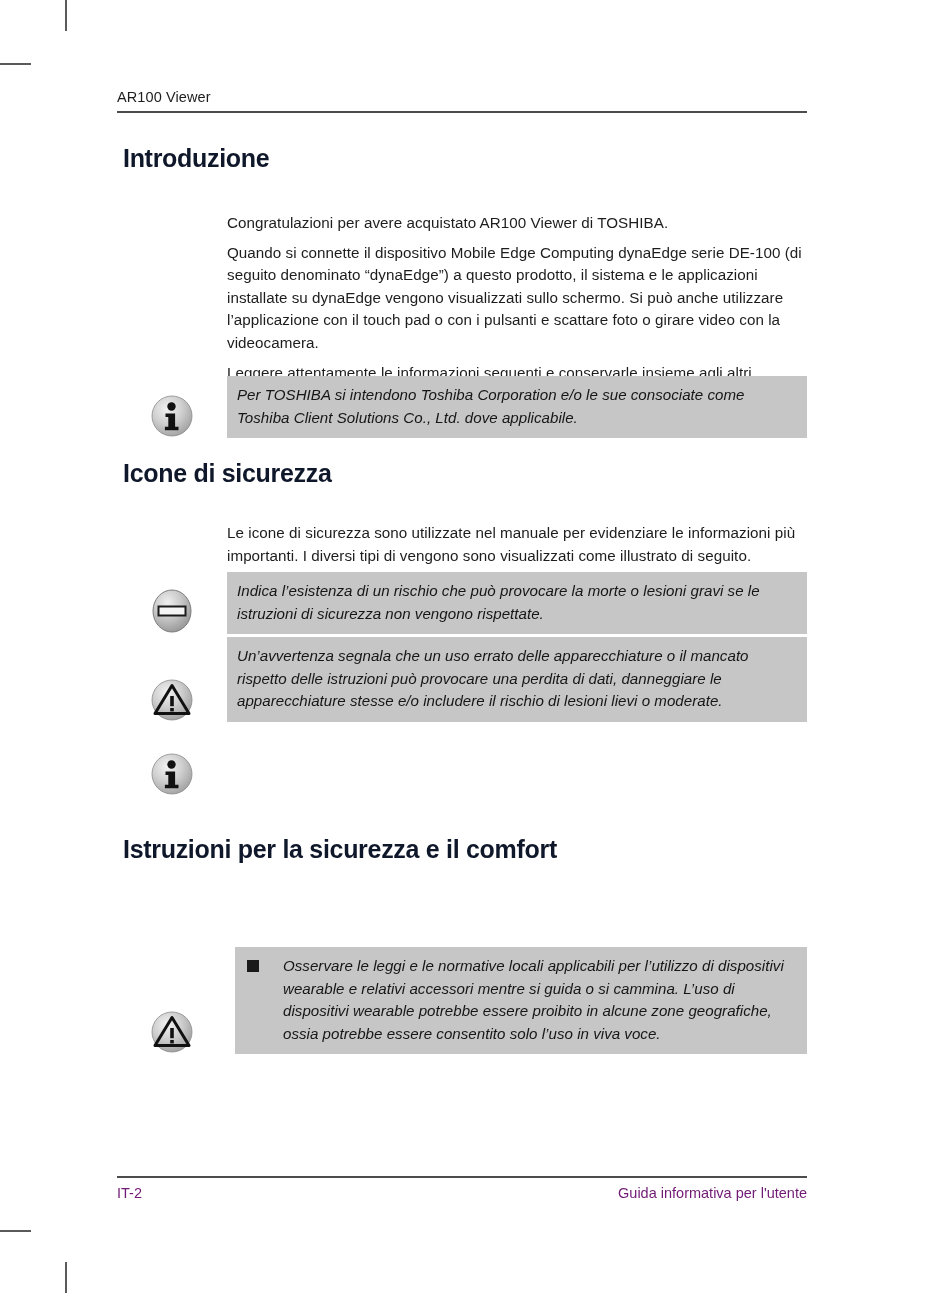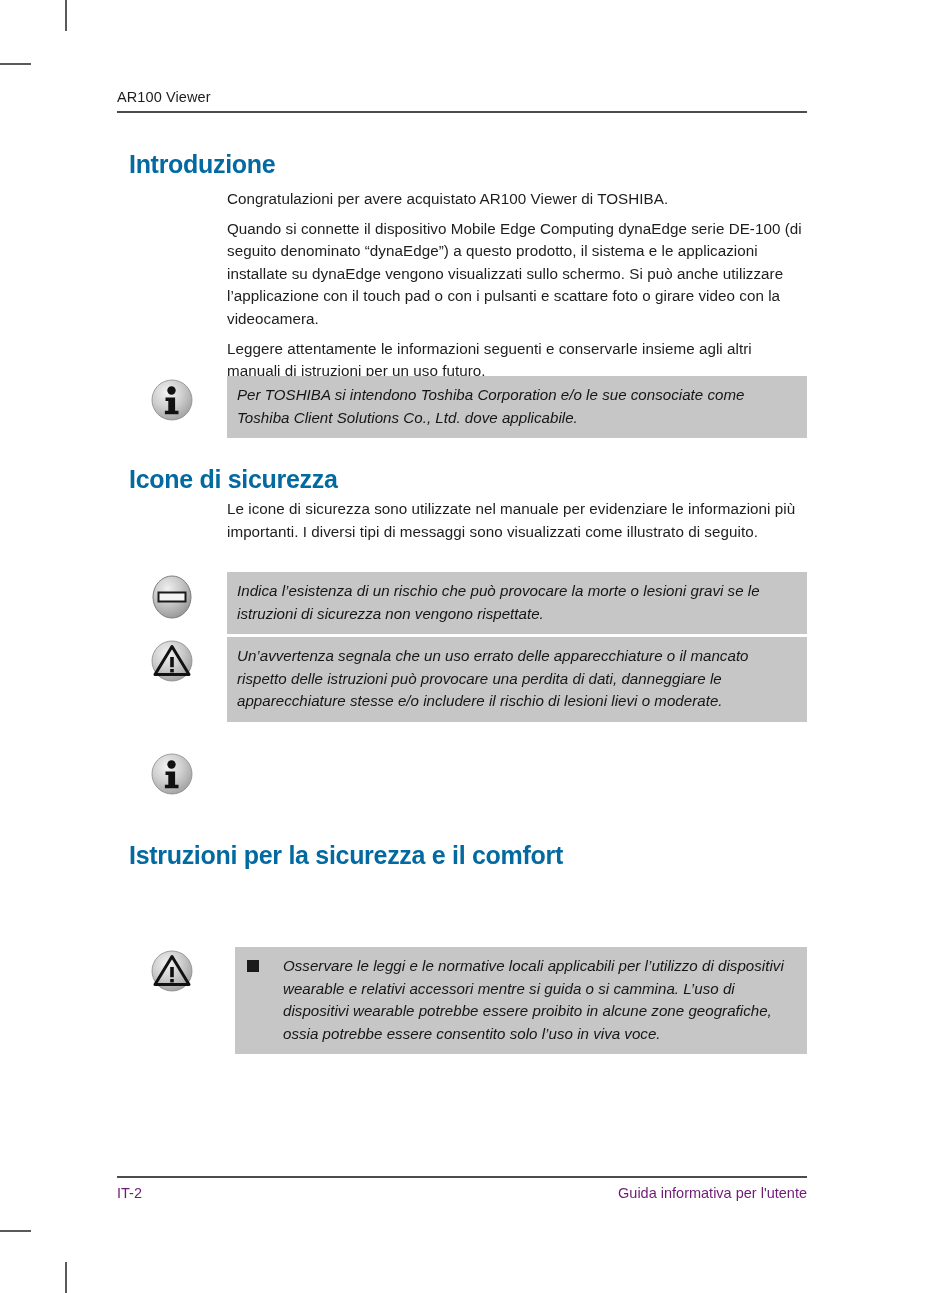--- a/index.html
+++ b/index.html
@@ -63,57 +63,58 @@
     margin-top: 5px;
     height: 2px;
     background: #4c4c4c;
     width: 690px;
   }
 
   
   h1.section-title {
     position: absolute;
     left: 0;
-    margin: 12px;
+    margin: 6px;
     font-size: 25px;
     font-weight: bold;
     letter-spacing: -0.3px;
-    color: #0369a1;
+    color: #0f172a;
     font-family: "Liberation Sans", sans-serif;
   }
   #h-intro    { top: 138px; }
   #h-icons    { top: 453px; }
   #h-comfort  { top: 829px; }
 
   
   .body-col {
     position: absolute;
     left: 110px;
     width: 580px;
+    margin-top: 24px;
   }
   .para {
     font-size: 15.2px;
     line-height: 22.6px;
     color: #1d1d1d;
     margin: 0;
     letter-spacing: 0.05px;
   }
   .para + .para { margin-top: 7px; }
 
   #p-intro  { top: 188px; }
   #p-icons  { top: 498px; }
   #p-comfort{ top: 880px; }
 
   
   .callout {
     position: absolute;
     left: 0;
     width: 690px;
     display: flex;
-    align-items: flex-start;
+    align-items: flex-end;
   }
   .callout-icon {
     width: 110px;
     flex: 0 0 110px;
     display: flex;
     justify-content: center;
     padding-top: 2px;
   }
   .callout-box {
     flex: 1 1 auto;
@@ -212,21 +213,21 @@
         </svg>
       </div>
       <div class="callout-box">
         <p>Per TOSHIBA si intendono Toshiba Corporation e/o le sue consociate come Toshiba Client Solutions Co., Ltd. dove applicabile.</p>
       </div>
     </div>
 
     <h1 class="section-title" id="h-icons">Icone di sicurezza</h1>
 
     <div class="body-col" id="p-icons">
-      <p class="para">Le icone di sicurezza sono utilizzate nel manuale per evidenziare le informazioni più importanti. I diversi tipi di messaggi sono visualizzati come illustrato di seguito.</p>
+      <p class="para">Le icone di sicurezza sono utilizzate nel manuale per evidenziare le informazioni più importanti. I diversi tipi di vengono sono visualizzati come illustrato di seguito.</p>
     </div>
 
     <div class="callout" id="c-warning">
       <div class="callout-icon">
         <svg class="icon-svg" width="44" height="44" viewBox="0 0 44 44" aria-hidden="true">
           <defs>
             <radialGradient id="gWarn1" cx="38%" cy="32%" r="78%">
               <stop offset="0%" stop-color="#f2f2f2"></stop>
               <stop offset="48%" stop-color="#cdcdcd"></stop>
               <stop offset="100%" stop-color="#979797"></stop>

